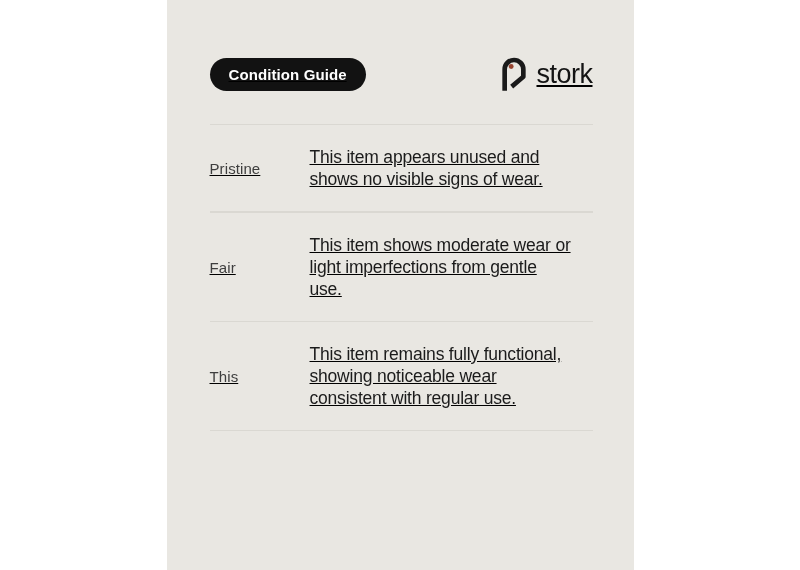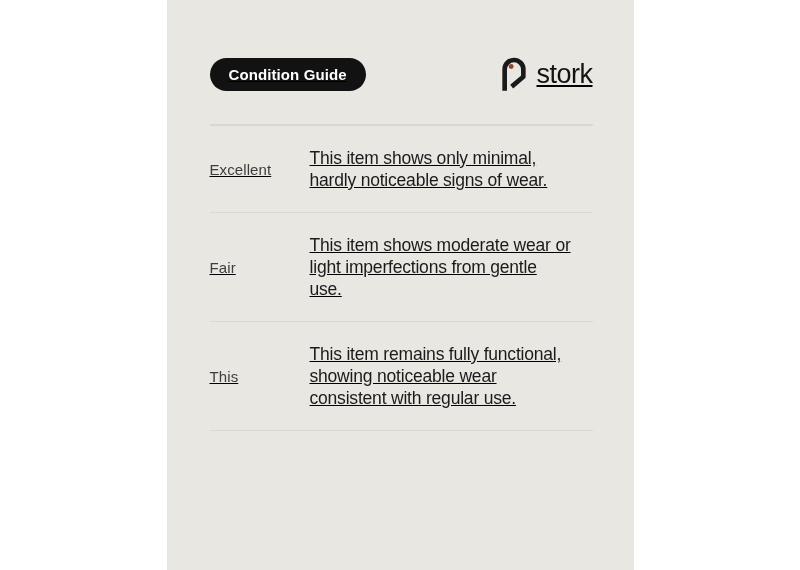--- a/index.html
+++ b/index.html
@@ -93,28 +93,28 @@
         </svg>
       </span>
       <span class="brand-name">stork</span>
     </div>
   </div>
 
   <div class="rows">
 
     <div class="divider"></div>
 
+    <div class="row">
+      <div class="row-label">Pristine</div>
+      <div class="row-desc">This item appears unused and
+shows no visible signs of wear.</div>
+    </div>
 
     <div class="divider"></div>
 
-    <div class="row">
-      <div class="row-label">Excellent</div>
-      <div class="row-desc">This item shows only minimal,
-hardly noticeable signs of wear.</div>
-    </div>
 
     <div class="divider"></div>
 
     <div class="row">
       <div class="row-label">Fair</div>
       <div class="row-desc">This item shows moderate wear or
 light imperfections from gentle
 use.</div>
     </div>
 

